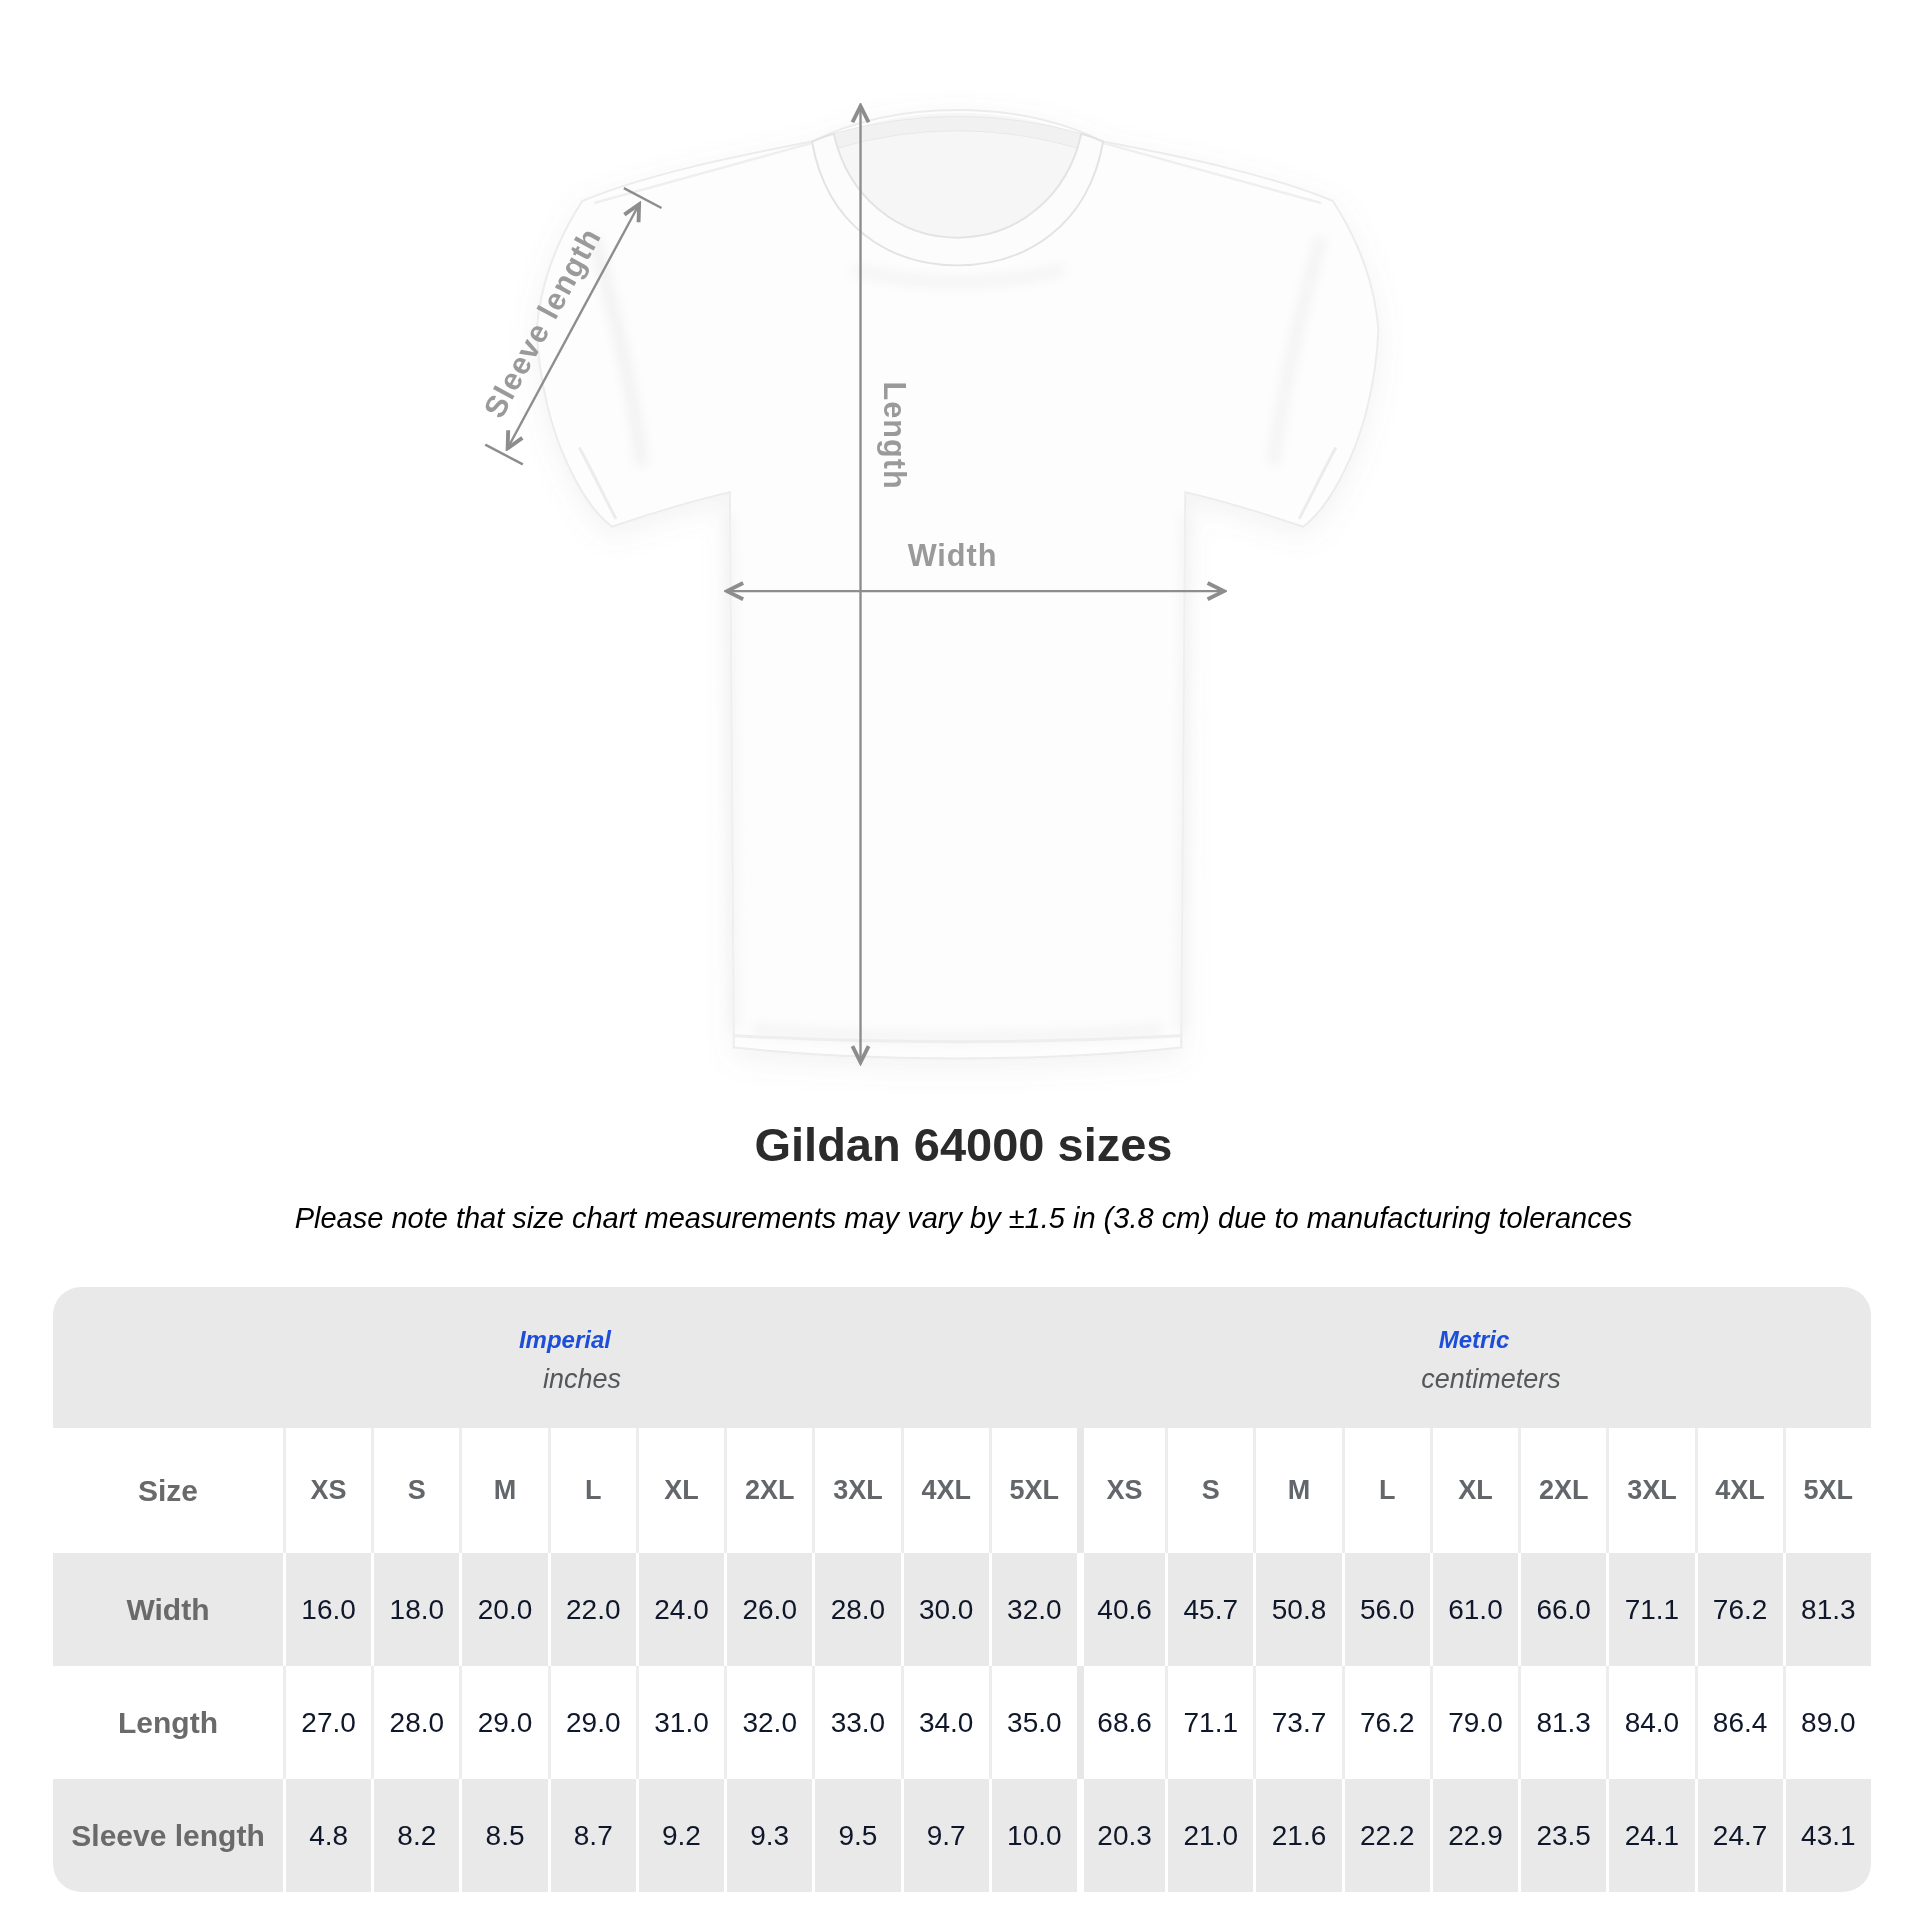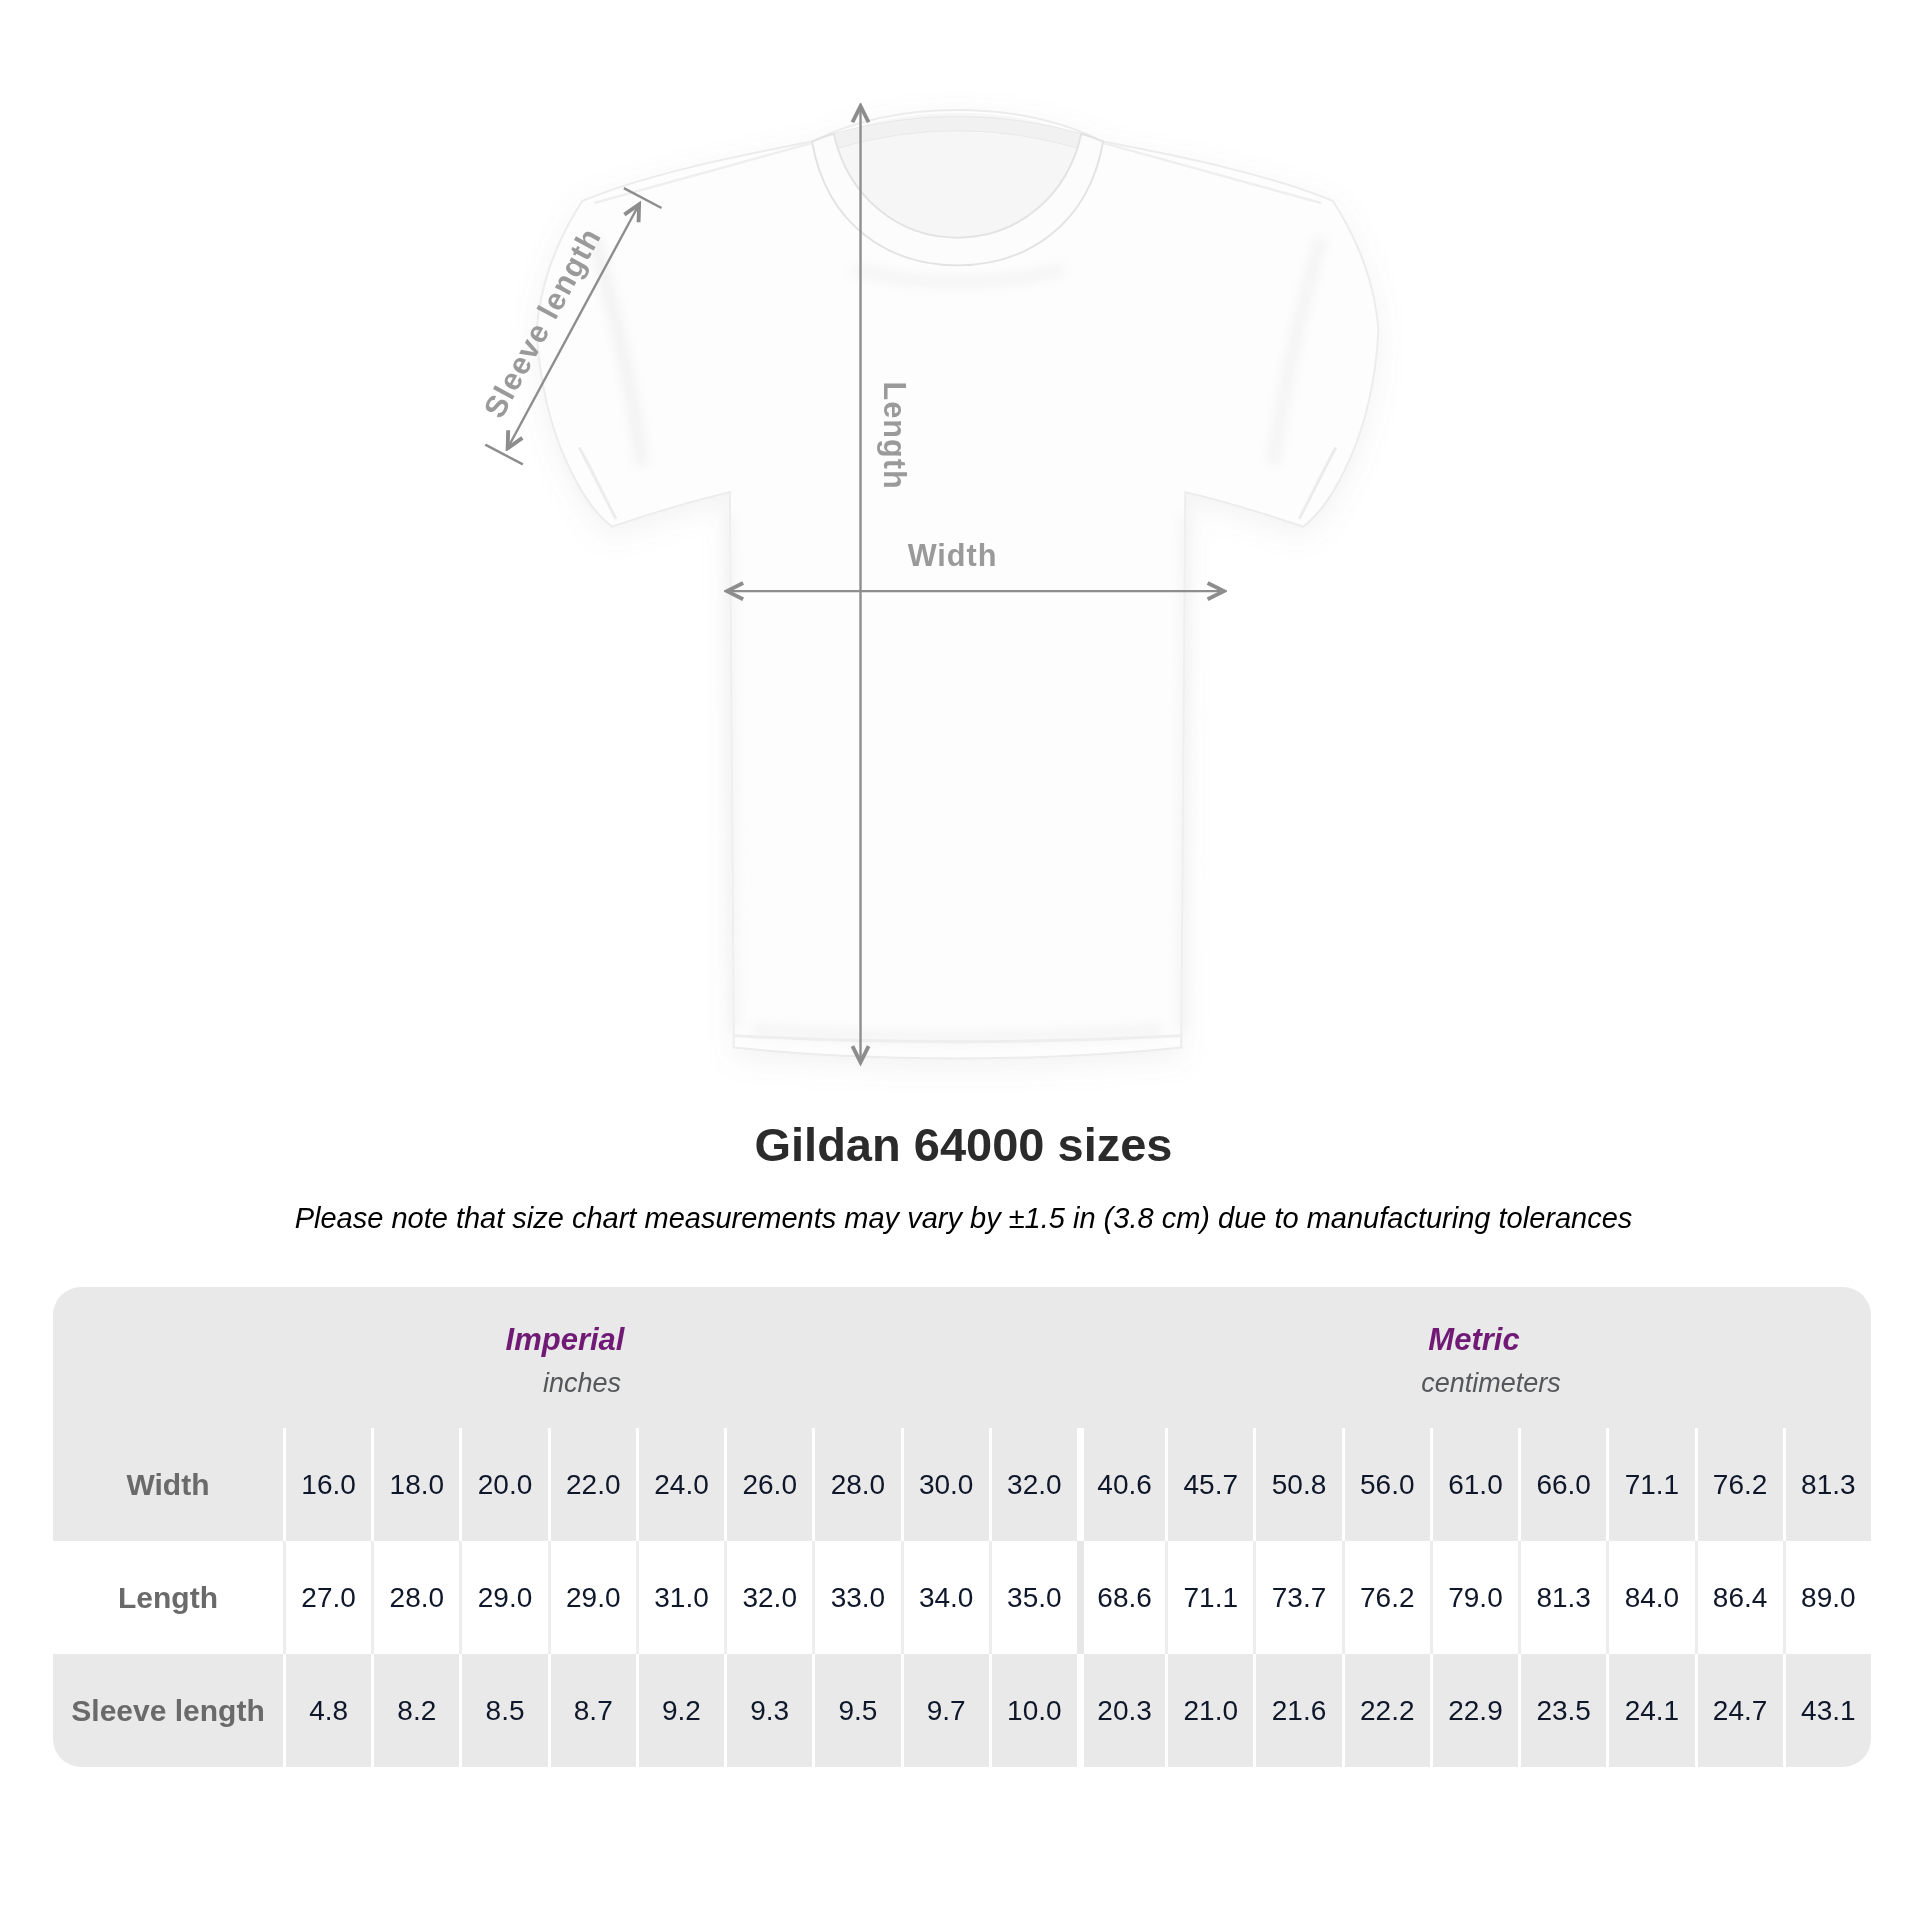--- a/index.html
+++ b/index.html
@@ -35,21 +35,21 @@
   table.sizes{
     width:100%; table-layout:fixed;
     border-collapse:separate; border-spacing:0;
   }
   col.labelcol{width:230px;}
   td{ text-align:center; vertical-align:middle; padding:0; }
   tr.band td{
     background:#e9e9e9; height:141px; border:none;
   }
   .band-title{
-    font-size:31px; font-weight:bold; font-style:italic; color:#701a75;
+    font-size:24px; font-weight:bold; font-style:italic; color:#1d4ed8;
     padding-top:6px;
   }
   .band-unit{
     font-size:27px; font-style:italic; color:#54585b;
     padding-top:10px;
     padding-left:34px;
   }
   tr.white td{ background:#ffffff; }
   tr.gray  td{ background:#e9e9e9; }
   tr.size-row td{ height:125px; }
@@ -174,20 +174,41 @@
   <tbody>
         <tr class="band">
     <td colspan="10">
       <div class="band-title">Imperial</div>
       <div class="band-unit">inches</div>
     </td>
     <td colspan="9">
       <div class="band-title">Metric</div>
       <div class="band-unit">centimeters</div>
     </td>
+  </tr>
+  <tr class="white size-row">
+    <td class="lbl">Size</td>
+    <td class="sz">XS</td>
+    <td class="sz">S</td>
+    <td class="sz">M</td>
+    <td class="sz">L</td>
+    <td class="sz">XL</td>
+    <td class="sz">2XL</td>
+    <td class="sz">3XL</td>
+    <td class="sz">4XL</td>
+    <td class="sz">5XL</td>
+    <td class="sz mid">XS</td>
+    <td class="sz">S</td>
+    <td class="sz">M</td>
+    <td class="sz">L</td>
+    <td class="sz">XL</td>
+    <td class="sz">2XL</td>
+    <td class="sz">3XL</td>
+    <td class="sz">4XL</td>
+    <td class="sz">5XL</td>
   </tr>
   <tr class="gray data-row">
     <td class="lbl">Width</td>
     <td class="val">16.0</td>
     <td class="val">18.0</td>
     <td class="val">20.0</td>
     <td class="val">22.0</td>
     <td class="val">24.0</td>
     <td class="val">26.0</td>
     <td class="val">28.0</td>

